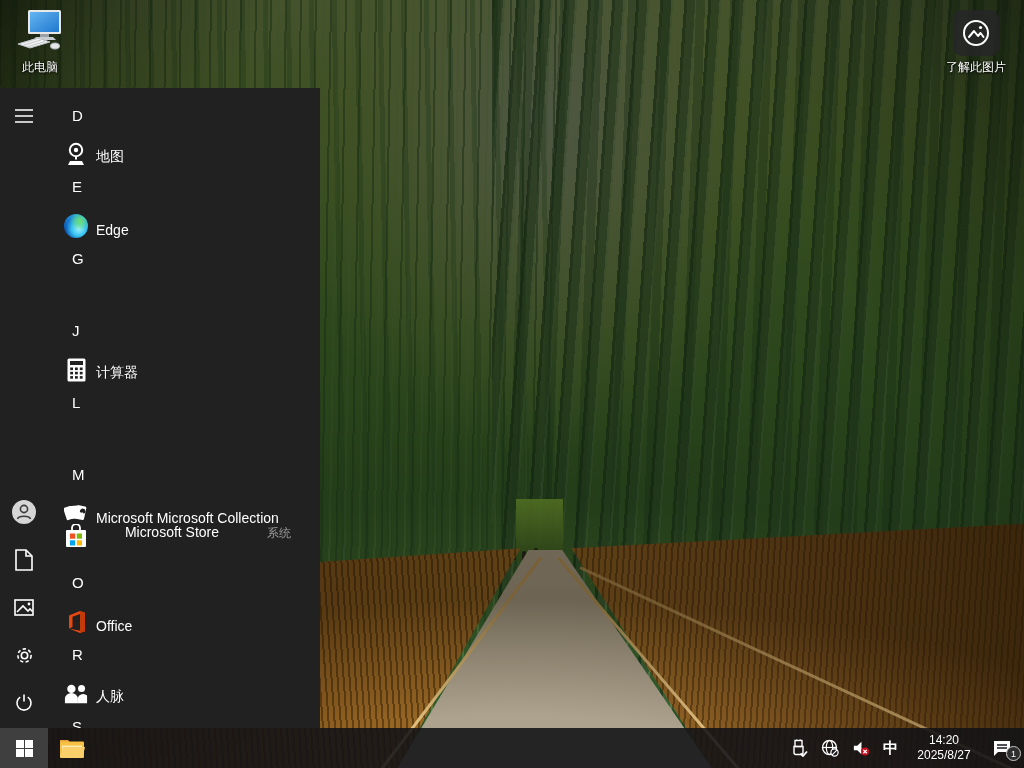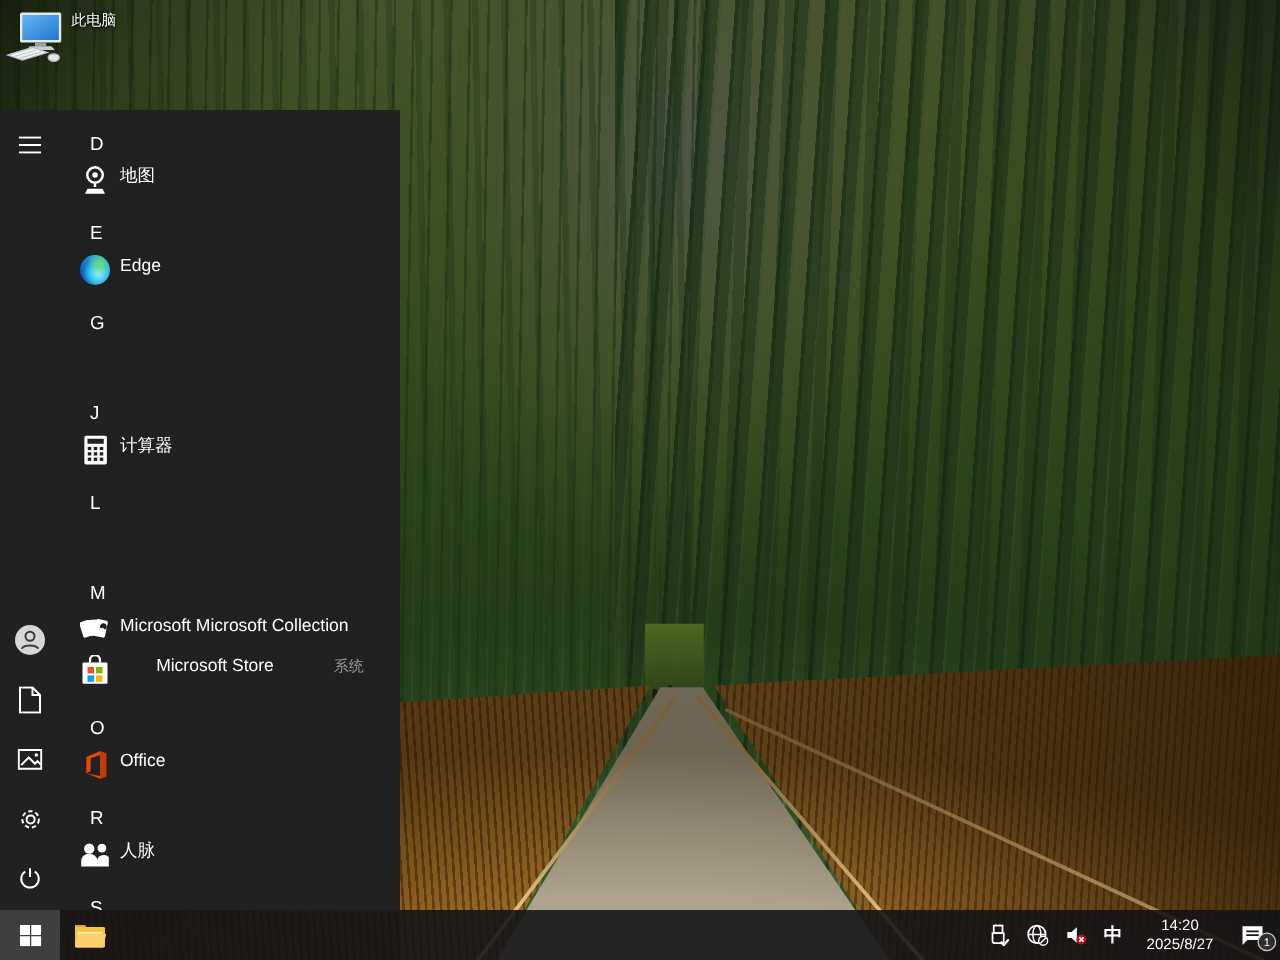--- a/index.html
+++ b/index.html
@@ -26,32 +26,32 @@
   .wp-brush-right { clip-path:polygon(55.8% 71.4%,100% 68.2%,100% 100%,69.5% 100%); background:
       repeating-linear-gradient(94deg, rgba(60,34,8,.5) 0 2px, rgba(60,34,8,0) 2px 6px),
       linear-gradient(260deg,#4f3410 0%,#7d5420 30%,#b57e2e 62%,#9a6c26 100%); }
   .wp-path { clip-path:polygon(51.6% 71.6%,54.9% 71.6%,69.5% 100%,38.8% 100%); background:linear-gradient(180deg,#c9bfa6 0%,#cfc5ae 35%,#bdb29b 70%,#a99f8a 100%); }
   .wp-gap { position:absolute; left:50.4%; top:65%; width:4.6%; height:8%; background:linear-gradient(180deg, rgba(130,190,60,.9), rgba(58,105,40,.95)); }
   .rail-line { position:absolute; height:3px; background:linear-gradient(90deg,#caa35e,#e4c486); transform-origin:0 50%; border-radius:2px; }
   .person { position:absolute; width:4px; height:11px; background:#23281f; border-radius:2px 2px 0 0; }
   .wp-vignette-b { background:radial-gradient(ellipse 760px 260px at 50% 112%, rgba(0,0,0,0) 55%, rgba(20,12,2,.45) 100%); }
 
   
-  .desk-icon { position:absolute; width:76px; display:flex; flex-direction:row; align-items:flex-start; gap:3px; cursor:default; }
+  .desk-icon { position:absolute; width:76px; display:flex; flex-direction:column; align-items:center; gap:3px; cursor:default; }
   .desk-icon .lbl { color:#fff; font-size:12px; text-shadow:0 1px 2px rgba(0,0,0,.9), 0 0 3px rgba(0,0,0,.8); white-space:nowrap; }
   .pc-art { width:52px; height:48px; position:relative; }
   .learn-art { width:46px; height:46px; border-radius:9px; background:rgba(38,38,40,.82); display:flex; align-items:center; justify-content:center; }
 
   
   .start-menu { position:absolute; left:0; top:88px; width:320px; height:640px; background:#212121; overflow:hidden; z-index:5; }
   .menu-rail { position:absolute; left:0; top:0; width:48px; height:100%; }
   .rail-btn { position:absolute; left:8px; width:32px; height:32px; display:flex; align-items:center; justify-content:center; color:#fff; }
   .app-list { position:absolute; left:48px; top:0; right:0; height:100%; }
   .grp-letter { position:absolute; left:24px; width:36px; height:24px; line-height:24px; color:#fff; font-size:15px; }
-  .app-row { position:absolute; left:0; right:0; height:34px; display:flex; align-items:flex-start; }
+  .app-row { position:absolute; left:0; right:0; height:34px; display:flex; align-items:flex-end; }
   .app-ico { position:absolute; left:16px; width:24px; height:24px; display:flex; align-items:center; justify-content:center; }
   .app-lbl { margin-left:48px; color:#fff; font-size:14px; }
   .app-sub { margin-left:48px; color:#9a9a9a; font-size:12px; margin-top:1px; }
   .two-line { flex-direction:row; align-items:flex-start; justify-content:center; height:42px; }
 
   
   .taskbar { position:absolute; left:0; bottom:0; width:1024px; height:40px; background:rgba(18,18,23,.88); z-index:10; display:flex; align-items:stretch; }
   .tb-btn { width:48px; height:40px; display:flex; align-items:center; justify-content:center; }
   .tb-start { background:#3f3f3f; }
   .tb-tray { margin-left:auto; display:flex; align-items:center; gap:13px; padding-right:10px; }
@@ -105,20 +105,30 @@
         <rect x="26" y="26" width="9" height="3" fill="#9aa0a6"></rect>
         <path d="M22 29 h17 l3 3 h-23 z" fill="#c8cdd2"></path>
         <path d="M4 36 l20 -6 l12 4 l-20 6 z" fill="#f2f2f2" stroke="#b9bec3" stroke-width="1"></path>
         <path d="M6 35.5 l17 -5 M10 37 l17 -5 M14 38.5 l17 -5" stroke="#c3c8cd" stroke-width="1" fill="none"></path>
         <ellipse cx="41" cy="38" rx="4.5" ry="3" fill="#e4e6e8" stroke="#b0b5ba" stroke-width="1"></ellipse>
       </svg>
     </div>
     <div class="lbl">此电脑</div>
   </div>
 
+  <div class="desk-icon" style="left:938px; top:10px;">
+    <div class="learn-art">
+      <svg width="30" height="30" viewBox="0 0 30 30">
+        <circle cx="15" cy="15" r="12" fill="none" stroke="#fff" stroke-width="2"></circle>
+        <path d="M8 19 l5 -6 l4 5 l2.5 -3 l3 4" fill="none" stroke="#fff" stroke-width="2" stroke-linejoin="round" stroke-linecap="round"></path>
+        <circle cx="19.5" cy="9.5" r="1.6" fill="#fff"></circle>
+      </svg>
+    </div>
+    <div class="lbl">了解此图片</div>
+  </div>
 
   <div class="start-menu">
     <div class="menu-rail">
       <div class="rail-btn" style="top:12px;">
         <span>
           <svg width="18" height="14" viewBox="0 0 18 14">
               <path d="M0 1h18M0 7h18M0 13h18" stroke="#fff" stroke-width="1.6"></path>
             </svg>
         </span>
       </div>

